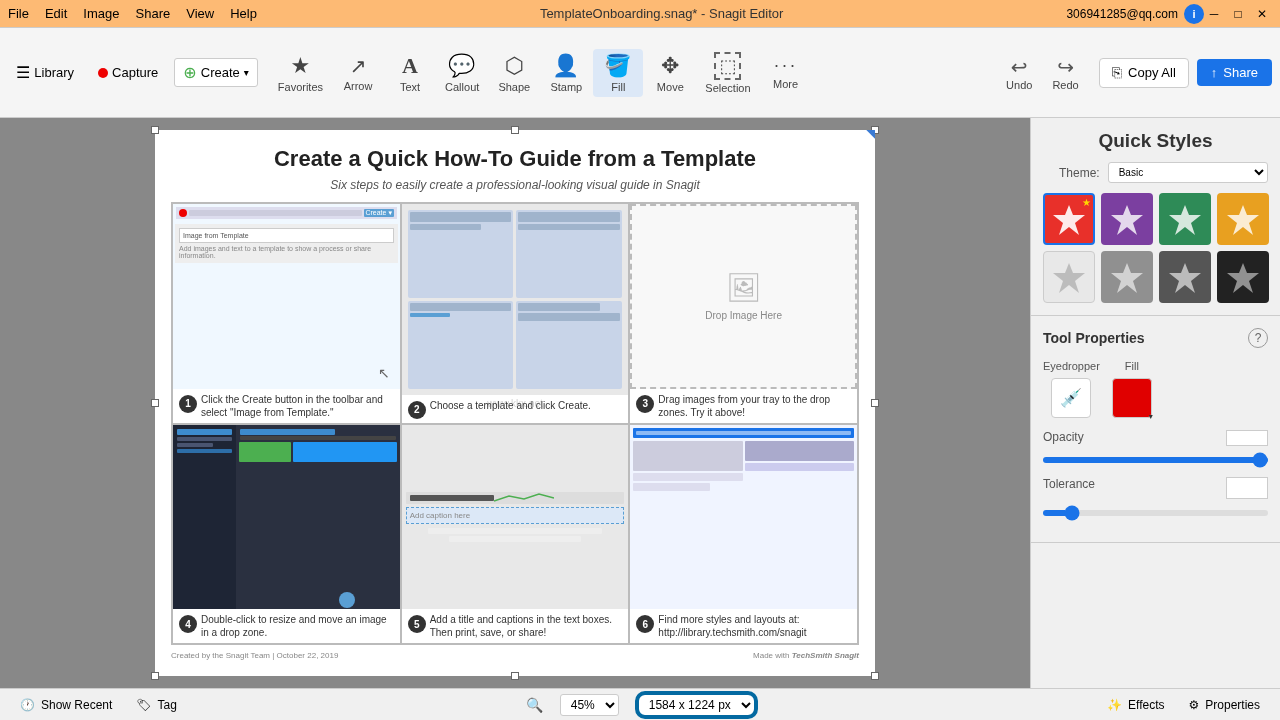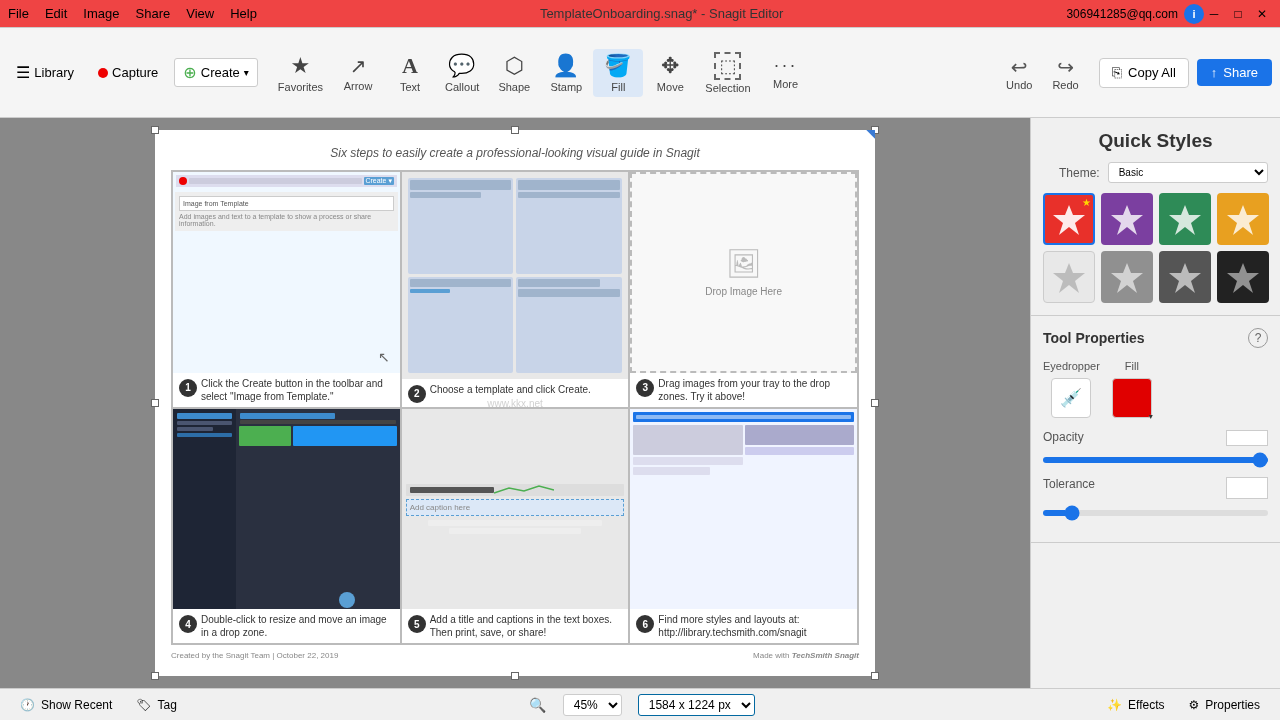--- a/index.html
+++ b/index.html
@@ -1,19 +1,19 @@
 <!DOCTYPE html>
 <html><head>
   <meta charset="utf-8">
   <style>
     * { box-sizing: border-box; margin: 0; padding: 0; }
     body { font-family: 'Segoe UI', Arial, sans-serif; background: #f0f0f0; width: 1280px; height: 720px; overflow: hidden; display: flex; flex-direction: column; }
 
     
-    .top-bar { background: #ef4444; border-bottom: 1px solid #ccc; display: flex; align-items: center; padding: 0 8px; height: 28px; }
+    .top-bar { background: #fdba74; border-bottom: 1px solid #ccc; display: flex; align-items: center; padding: 0 8px; height: 28px; }
     .menu-items { display: flex; gap: 16px; font-size: 13px; }
     .menu-items span { cursor: pointer; }
     .title-bar { flex: 1; text-align: center; font-size: 13px; color: #333; }
     .user-area { display: flex; align-items: center; gap: 6px; font-size: 12px; }
     .user-icon { width: 20px; height: 20px; border-radius: 50%; background: #1a73e8; display: flex; align-items: center; justify-content: center; color: white; font-size: 11px; font-weight: bold; }
     .win-controls { display: flex; gap: 4px; }
     .win-btn { width: 20px; height: 20px; display: flex; align-items: center; justify-content: center; font-size: 12px; cursor: pointer; border-radius: 2px; }
 
     
     .toolbar { background: #f5f5f5; border-bottom: 1px solid #ccc; display: flex; align-items: center; padding: 4px 8px; height: 90px; gap: 4px; }
@@ -118,21 +118,21 @@
     .slider-track { -webkit-appearance: none; appearance: none; width: 100%; height: 6px; border-radius: 3px; background: linear-gradient(to right, #1a73e8 var(--val), #ddd var(--val)); outline: none; }
 
     
     .status-bar { background: #f0f0f0; border-top: 1px solid #ccc; height: 32px; display: flex; align-items: center; padding: 0 12px; gap: 16px; }
     .status-left { display: flex; align-items: center; gap: 8px; }
     .recent-btn { display: flex; align-items: center; gap: 6px; font-size: 12px; cursor: pointer; padding: 3px 8px; border-radius: 3px; }
     .tag-btn { display: flex; align-items: center; gap: 6px; font-size: 12px; cursor: pointer; padding: 3px 8px; border-radius: 3px; }
     .status-center { flex: 1; display: flex; align-items: center; justify-content: center; gap: 16px; }
     .search-icon-btn { cursor: pointer; font-size: 14px; color: #666; }
     .zoom-select { padding: 2px 6px; border: 1px solid #ccc; border-radius: 3px; font-size: 12px; background: white; cursor: pointer; }
-    .dims-select { padding: 2px 6px; border: 1px solid #0369a1; border-radius: 3px; font-size: 12px; background: white; cursor: pointer; }
+    .dims-select { padding: 2px 6px; border: 4px solid #0369a1; border-radius: 10px; font-size: 12px; background: white; cursor: pointer; }
     .status-right { display: flex; align-items: center; gap: 8px; }
     .effects-btn { display: flex; align-items: center; gap: 6px; font-size: 12px; cursor: pointer; padding: 3px 8px; border-radius: 3px; }
     .properties-btn { display: flex; align-items: center; gap: 6px; font-size: 12px; cursor: pointer; padding: 3px 8px; border-radius: 3px; }
   </style>
 </head>
 <body>
 
 <div class="top-bar">
   <div class="menu-items">
     <span>File</span>
@@ -250,20 +250,21 @@
       <div class="handle bl"></div>
       <div class="handle bm"></div>
       <div class="handle br"></div>
 
       <div class="doc">
 
         <div class="new-badge">
           <div class="new-badge-inner" style="background:#3a7bd5; color:white; font-size:10px; width:85px; text-align:center; padding:4px 0; transform:rotate(45deg) translate(14px,-26px); position:absolute; top:0; right:-20px;">NEW!</div>
         </div>
 
+        <div class="doc-title">Create a Quick How-To Guide from a Template</div>
         <div class="doc-subtitle">Six steps to easily create a professional-looking visual guide in Snagit</div>
 
         <div class="doc-grid">
 
           <div class="doc-cell">
             <div class="cell-image">
               <div class="mock-ui" style="position:relative;">
                 <div style="background:#dde; height:12px; margin:3px; display:flex; align-items:center; gap:2px; padding:0 3px;">
                   <div style="width:8px;height:8px;border-radius:50%;background:#e00;"></div>
                   <div style="flex:1;background:#ccd;height:6px;border-radius:1px;"></div>

